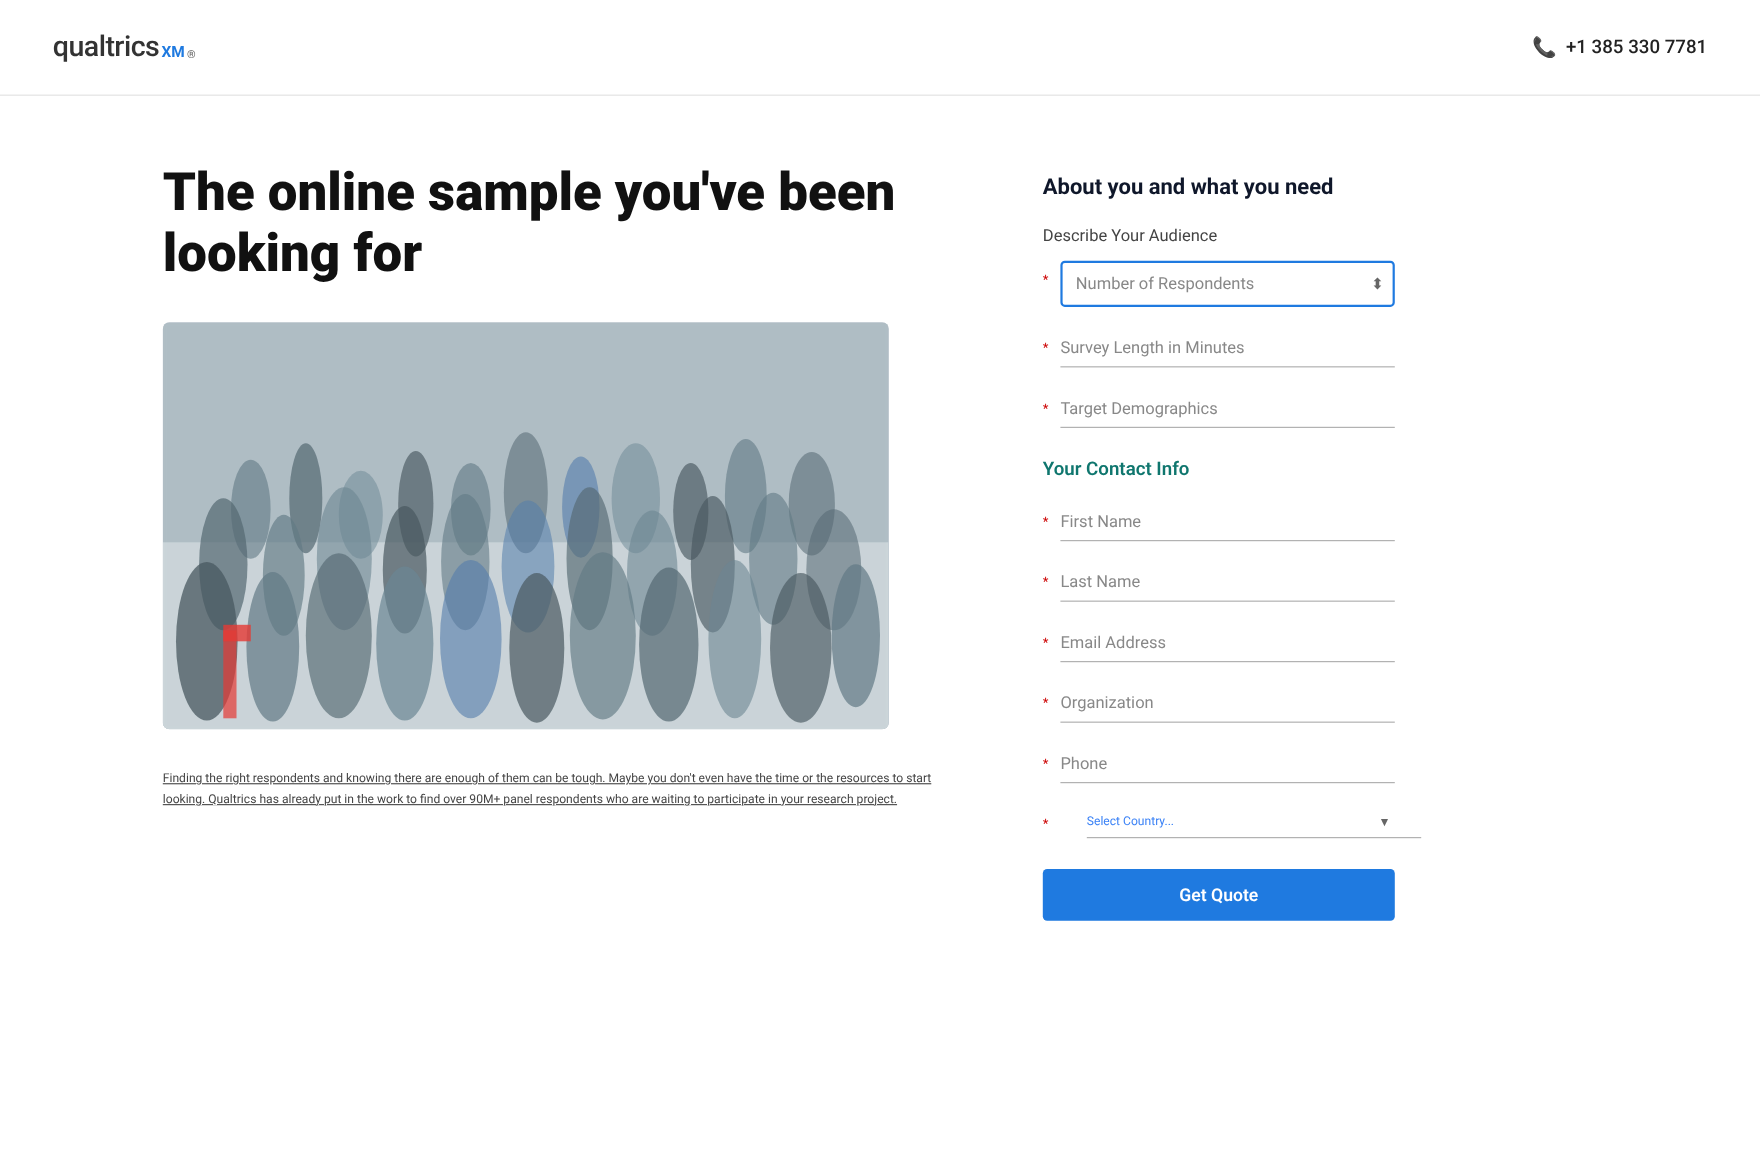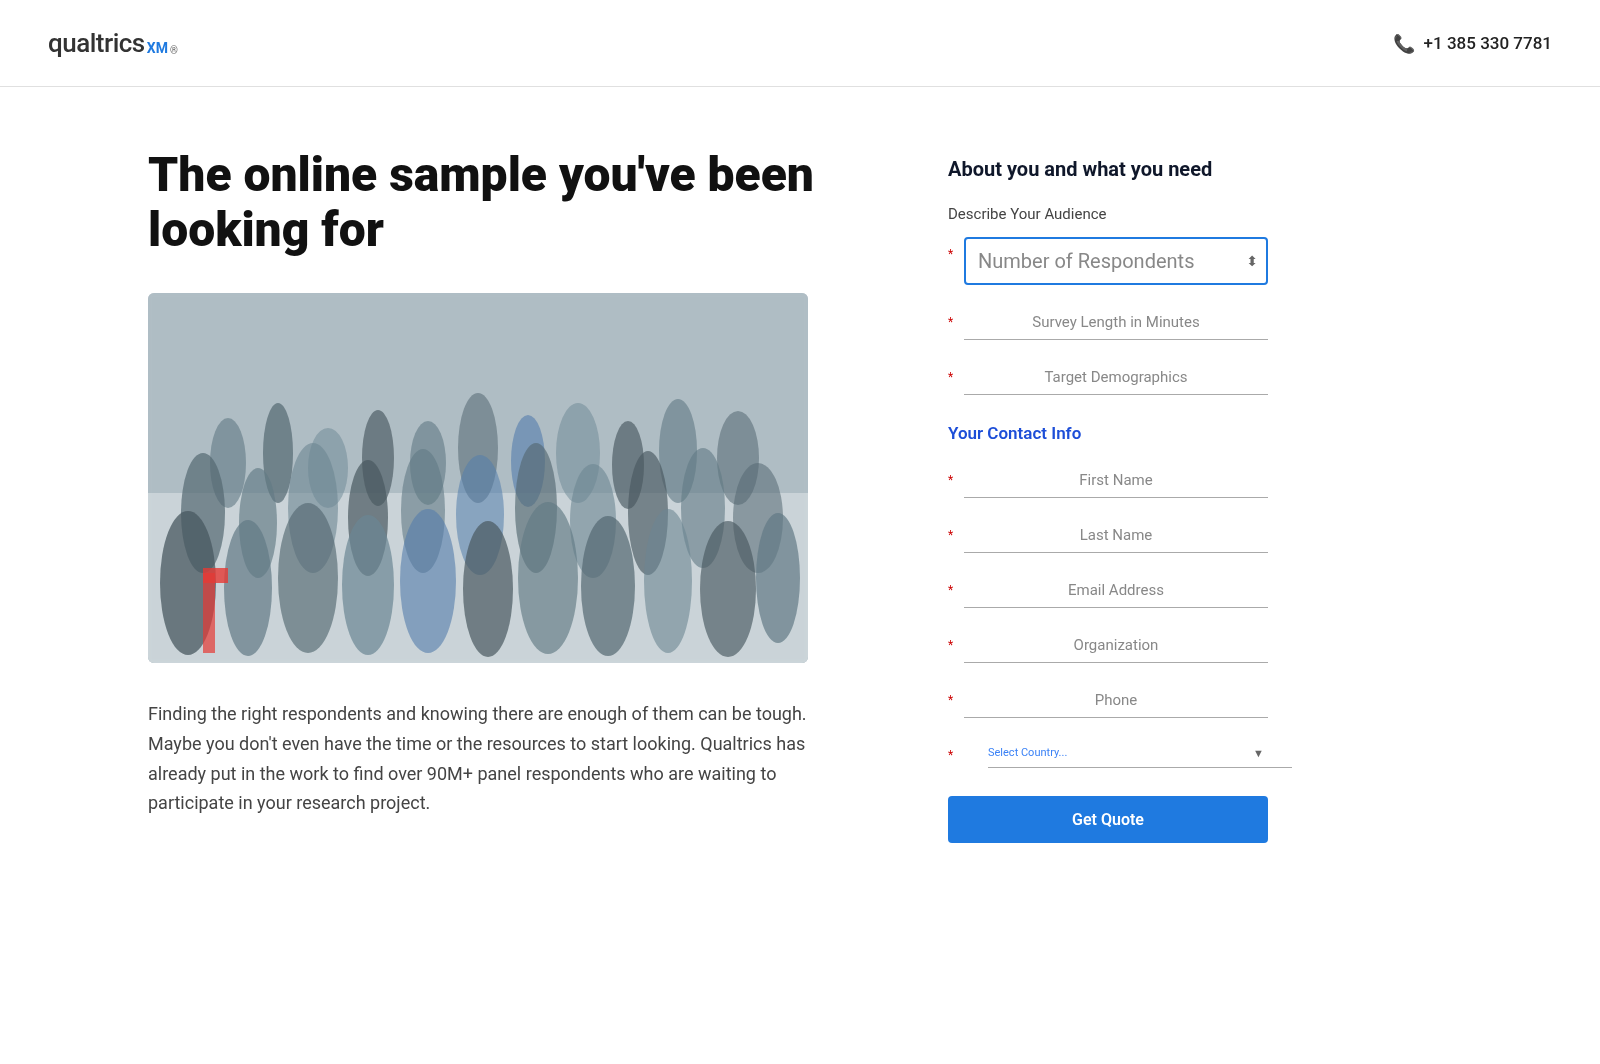--- a/index.html
+++ b/index.html
@@ -92,65 +92,65 @@
       position: relative;
     }
 
     
     .crowd-svg {
       width: 100%;
       height: 100%;
     }
 
     .body-text {
-      font-size: 18px;
+      font-size: 11px;
       line-height: 1.65;
       color: #444;
       margin-bottom: 24px;
       max-width: 700px;
+      text-decoration: underline;
     }
 
     
     .right-column {
       width: 320px;
       flex-shrink: 0;
       padding-top: 10px;
     }
 
     .form-section-title {
       font-size: 20px;
       font-weight: 700;
       color: #0f172a;
       margin-bottom: 24px;
     }
 
     .form-subsection-title {
       font-size: 17px;
       font-weight: 600;
-      color: #1d4ed8;
+      color: #0f766e;
       margin-bottom: 20px;
     }
 
     .describe-label {
       font-size: 15px;
       color: #444;
       margin-bottom: 14px;
     }
 
     .form-input {
       width: 100%;
       border: none;
       border-bottom: 1px solid #aaa;
       padding: 8px 0 8px 0;
       font-size: 15px;
       color: #666;
       background: transparent;
       outline: none;
       font-family: inherit;
-      text-align: center;
     }
 
     .form-input::placeholder {
       color: #888;
     }
 
     .select-styled {
       width: 100%;
       border: none;
       border-bottom: 1px solid #aaa;
@@ -179,21 +179,21 @@
       font-size: 11px;
       color: #666;
       pointer-events: none;
     }
 
     
     .select-highlighted {
       border: 2px solid #1f7ae0;
       border-radius: 4px;
       padding: 10px 12px;
-      font-size: 20px;
+      font-size: 15px;
       color: #888;
       background: #fff;
       outline: none;
       appearance: none;
       -webkit-appearance: none;
       font-family: inherit;
       cursor: pointer;
       width: 100%;
     }
 

